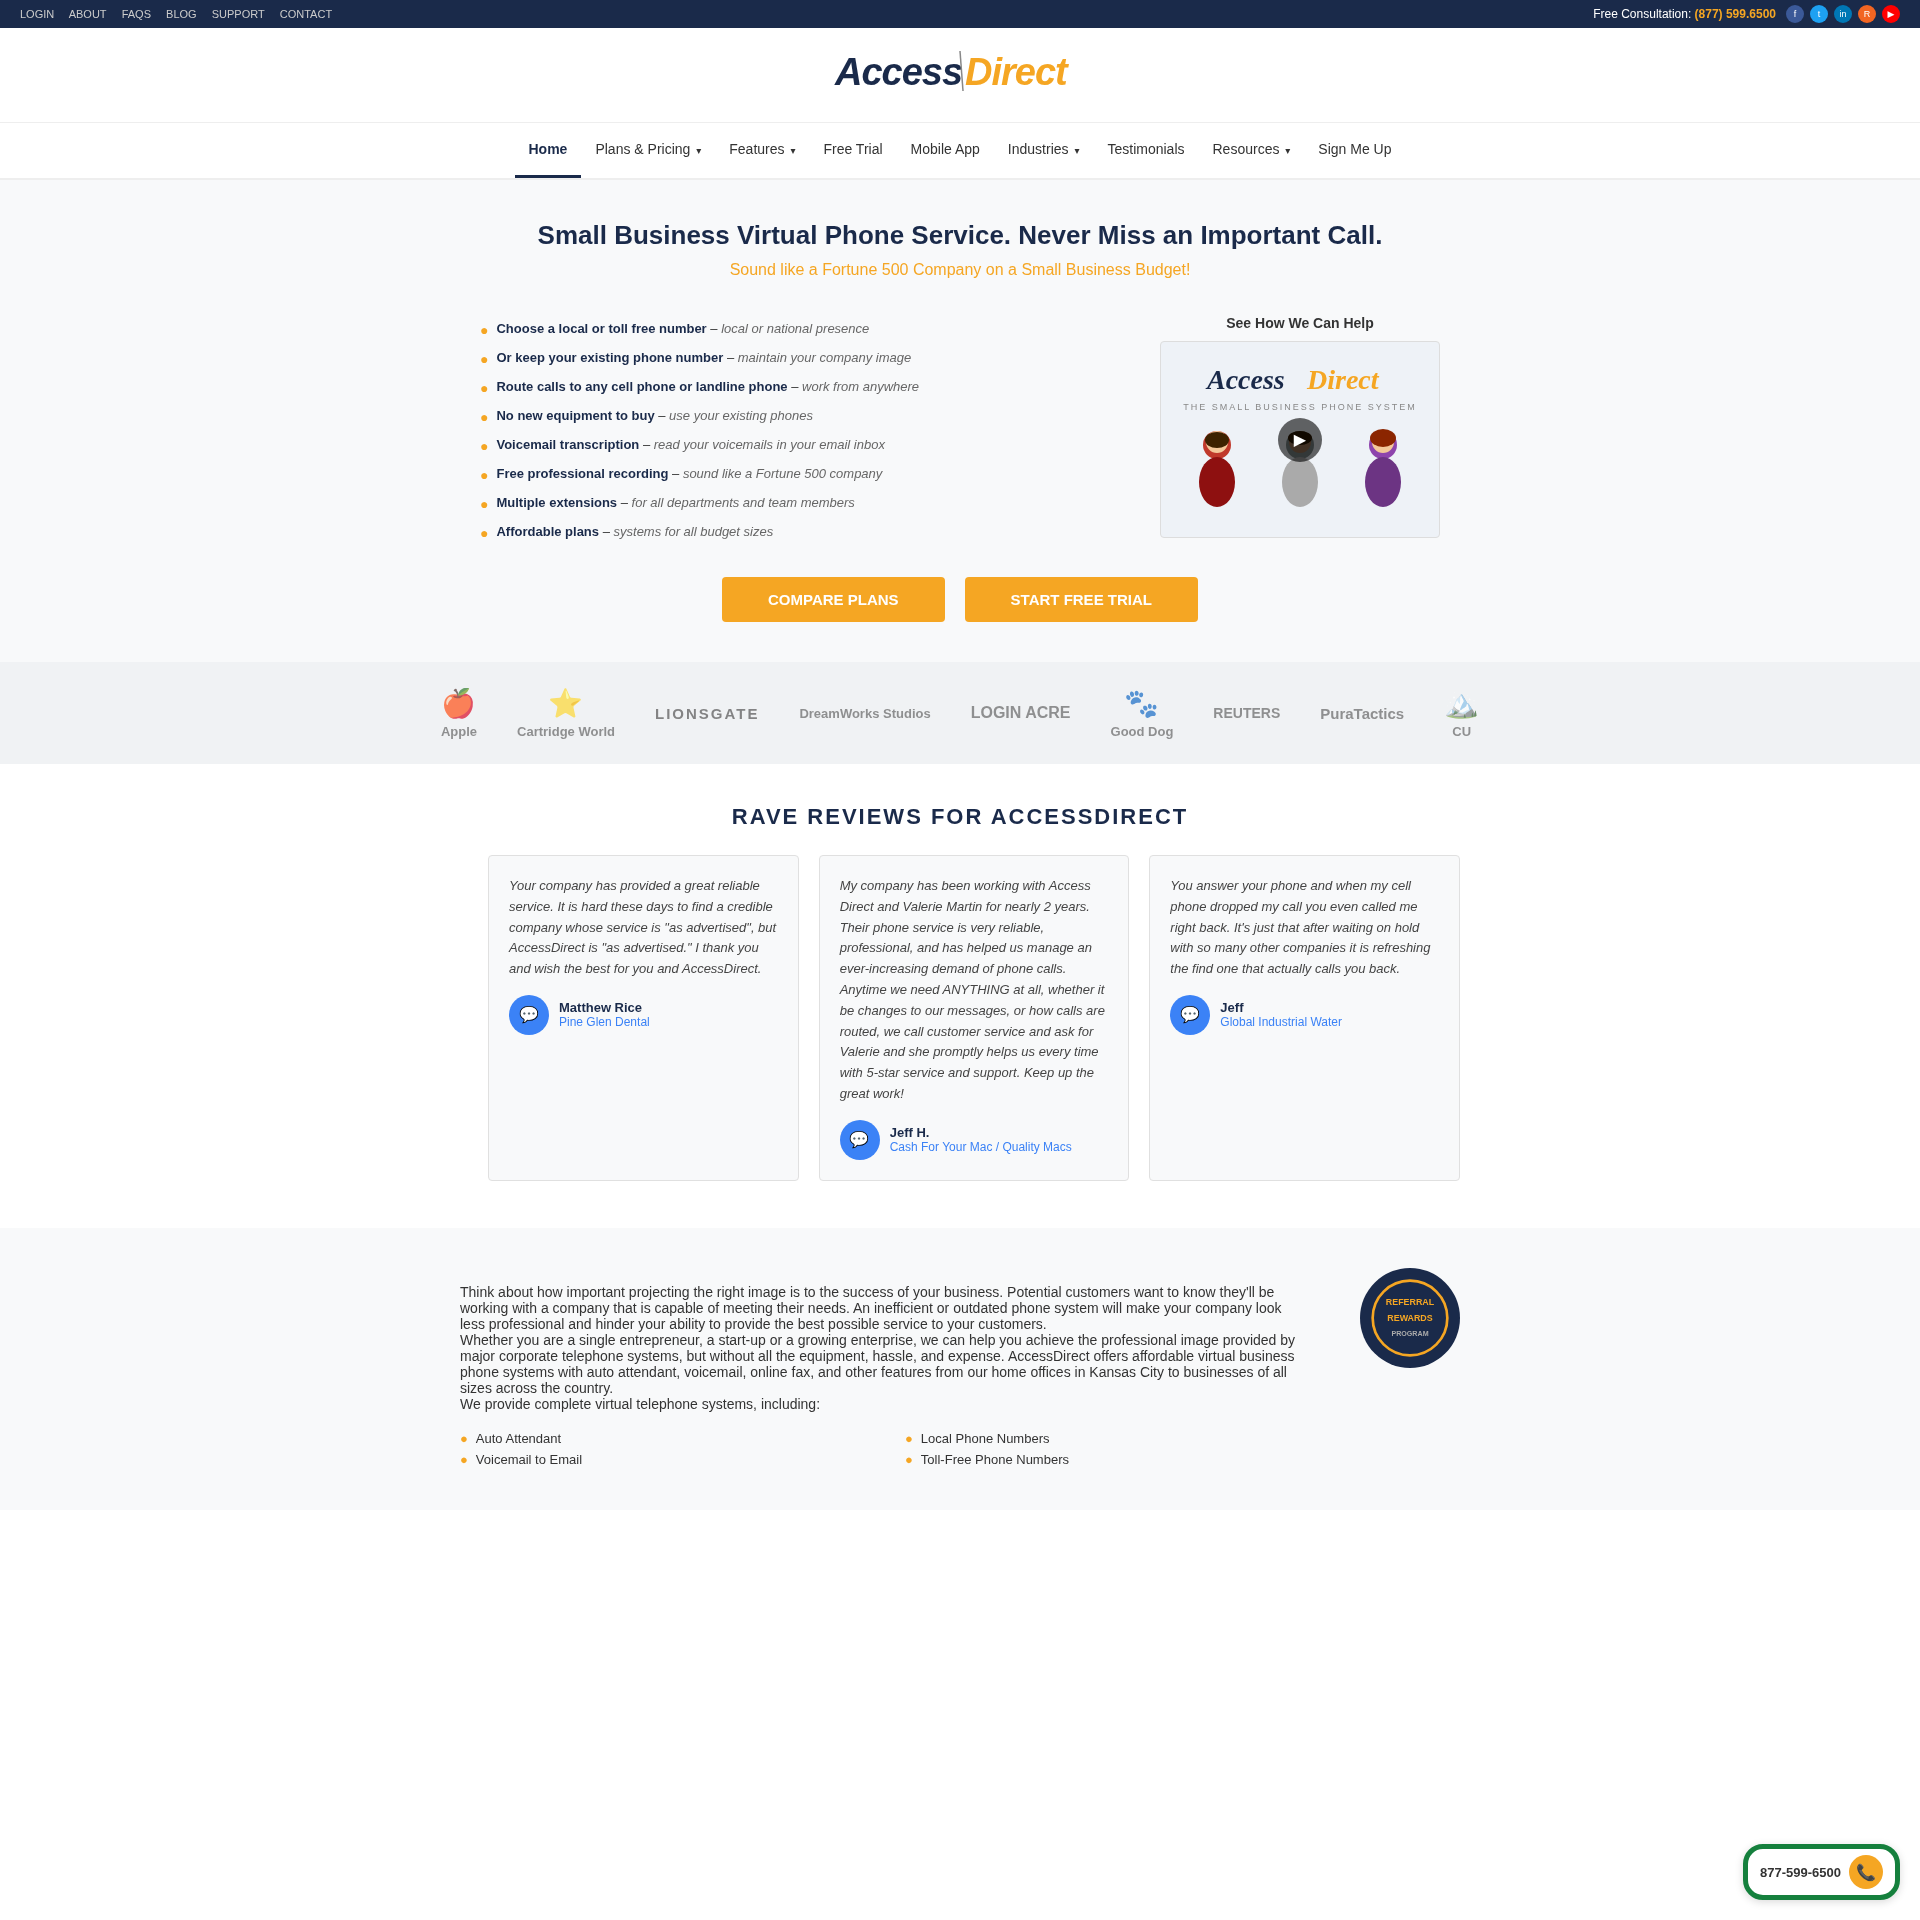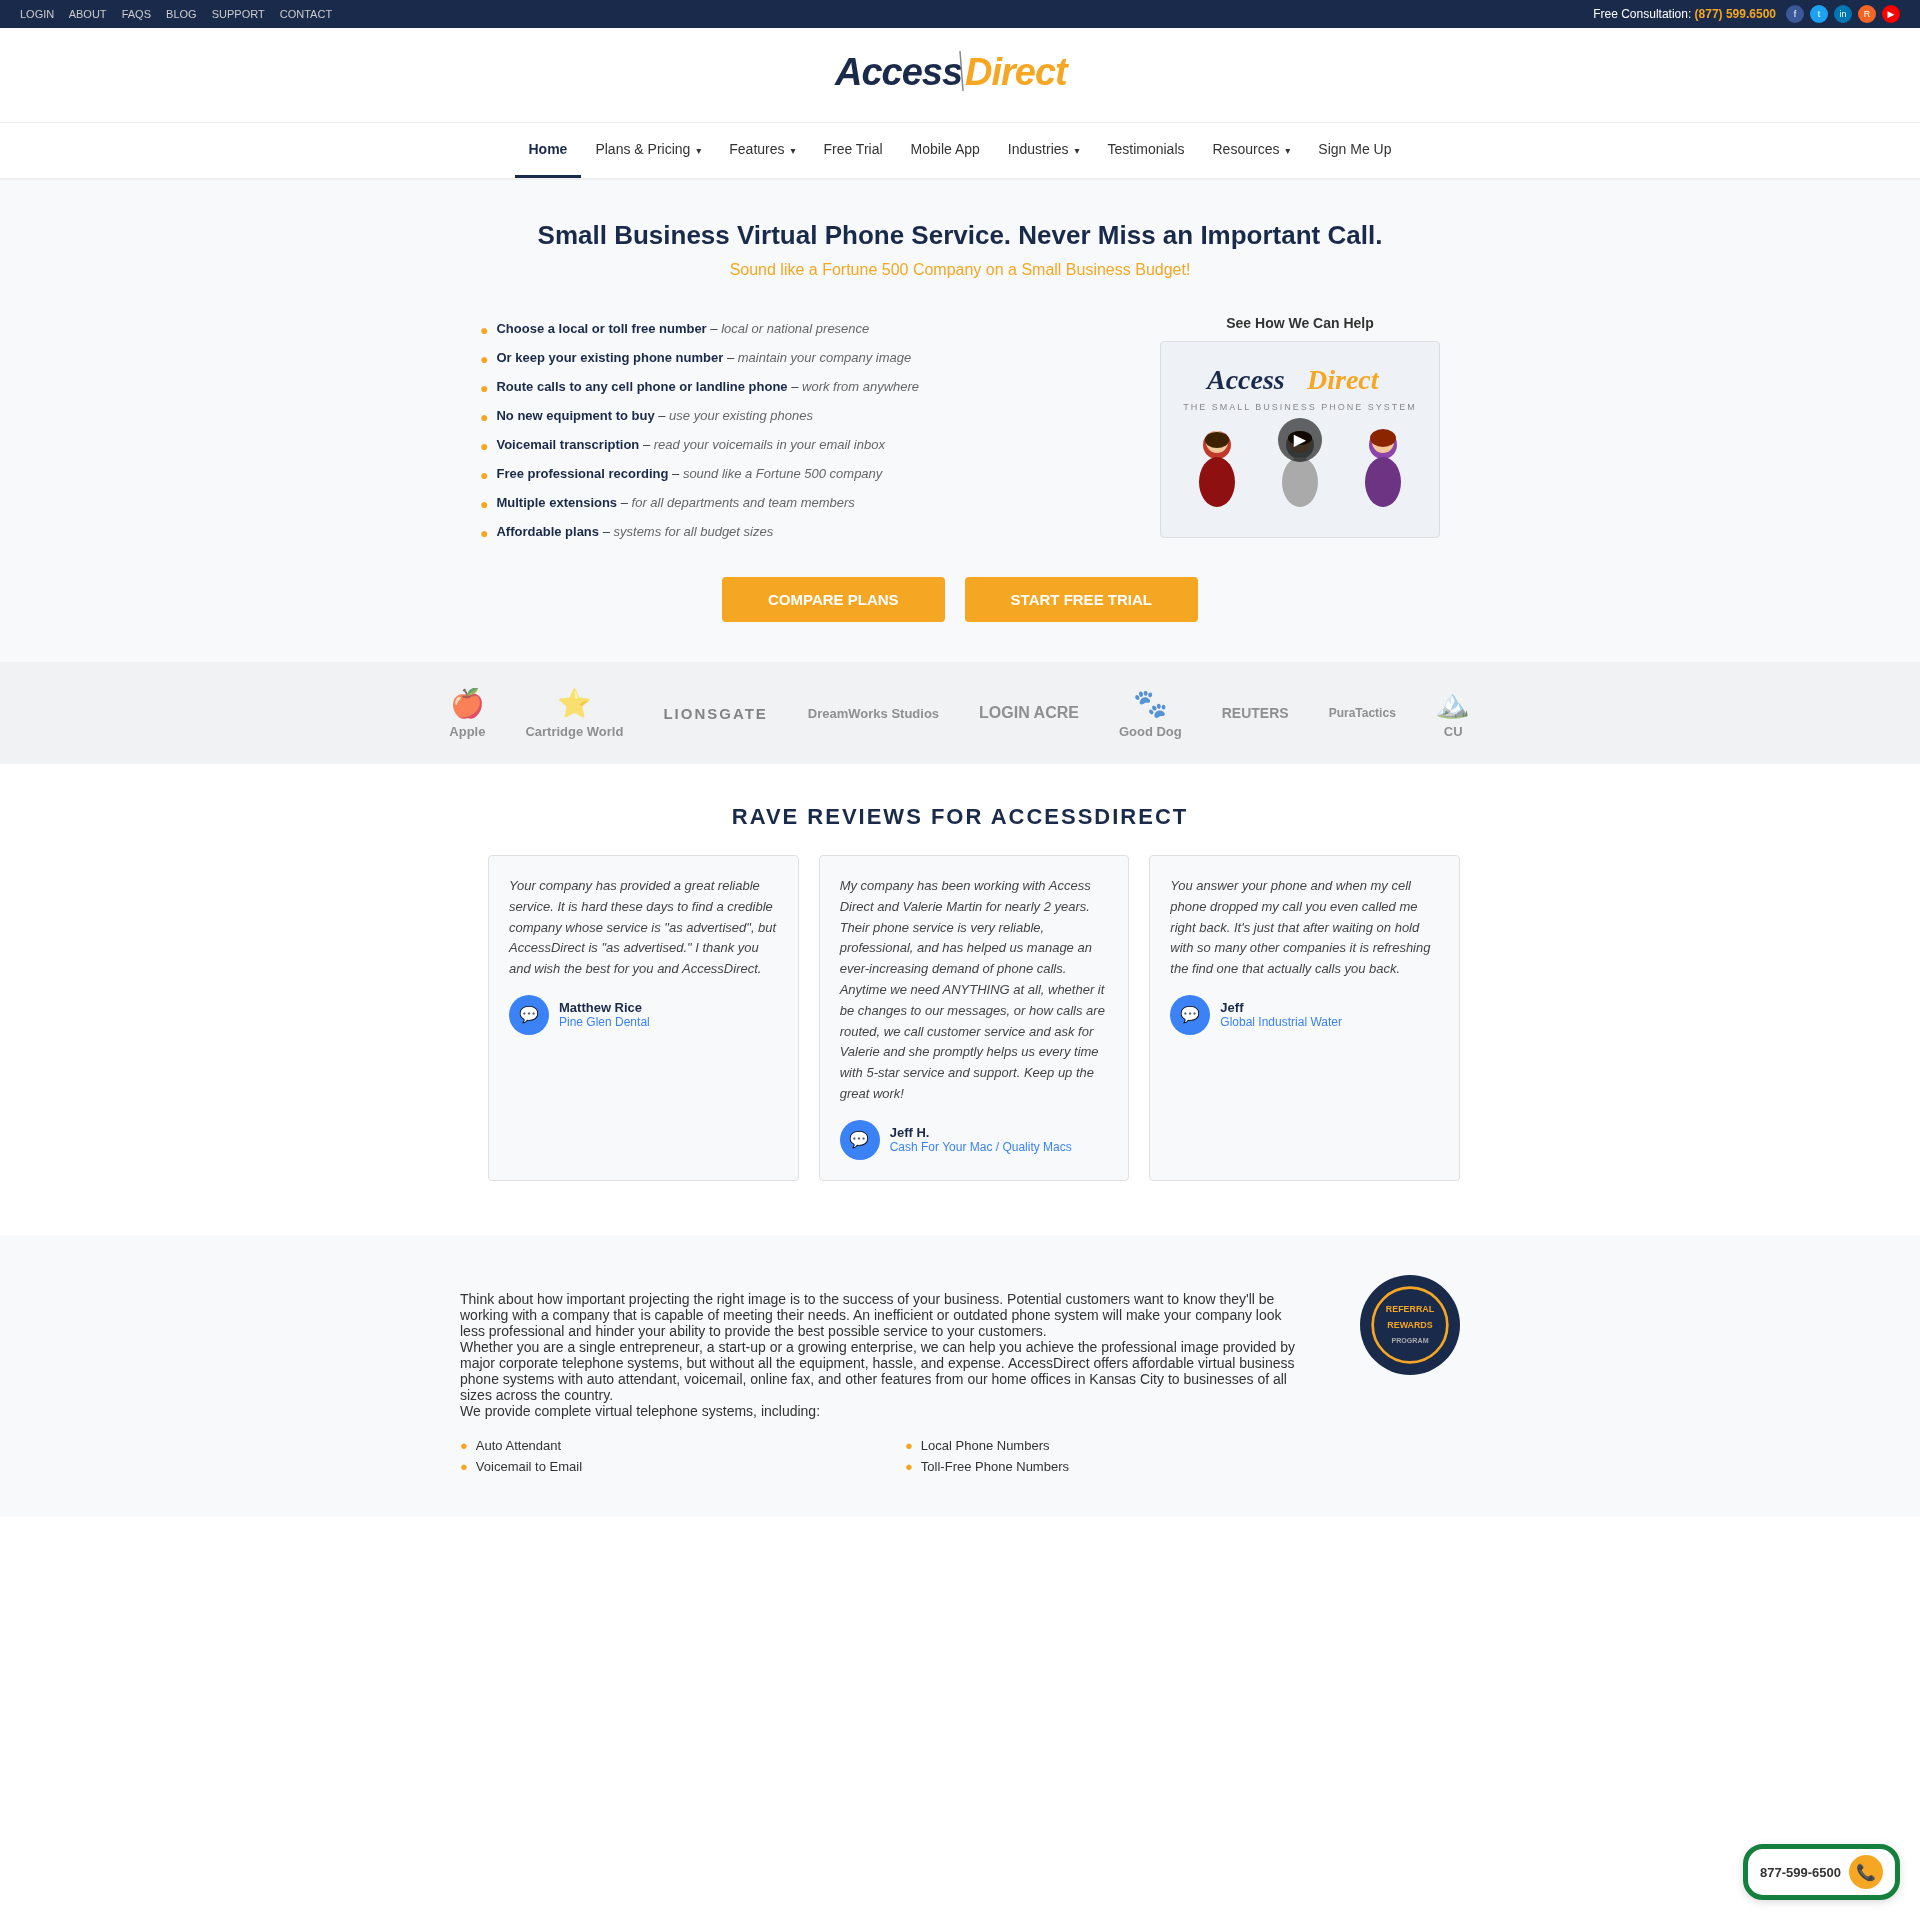--- a/index.html
+++ b/index.html
@@ -239,21 +239,21 @@
       font-size: 22px;
       color: #1a2a4a;
       letter-spacing: 2px;
       margin-bottom: 25px;
       font-weight: 800;
     }
     .reviews-grid {
       display: flex;
       gap: 20px;
       max-width: 1000px;
-      margin: 14px auto;
+      margin: 7px auto;
       padding-left: 28px;
     }
     .review-card {
       flex: 1;
       background: #f8f9fa;
       border: 1px solid #e0e0e0;
       border-radius: 4px;
       padding: 20px;
       text-align: left;
     }
@@ -503,21 +503,21 @@
   <div class="brand-logo" style="font-size:16px;font-weight:900;">
     <span>LOGIN ACRE</span>
   </div>
   <div class="brand-logo">
     <span class="icon">🐾</span>
     <span>Good Dog</span>
   </div>
   <div class="brand-logo" style="font-size:14px;font-weight:bold;">
     <span>REUTERS</span>
   </div>
-  <div class="brand-logo" style="font-size:12px;">
+  <div class="brand-logo" style="font-size:15px;">
     <span>PuraTactics</span>
   </div>
   <div class="brand-logo">
     <span class="icon">🏔️</span>
     <span>CU</span>
   </div>
 </div>
 
 <div class="reviews-section">
   <h2>RAVE REVIEWS FOR ACCESSDIRECT</h2>

